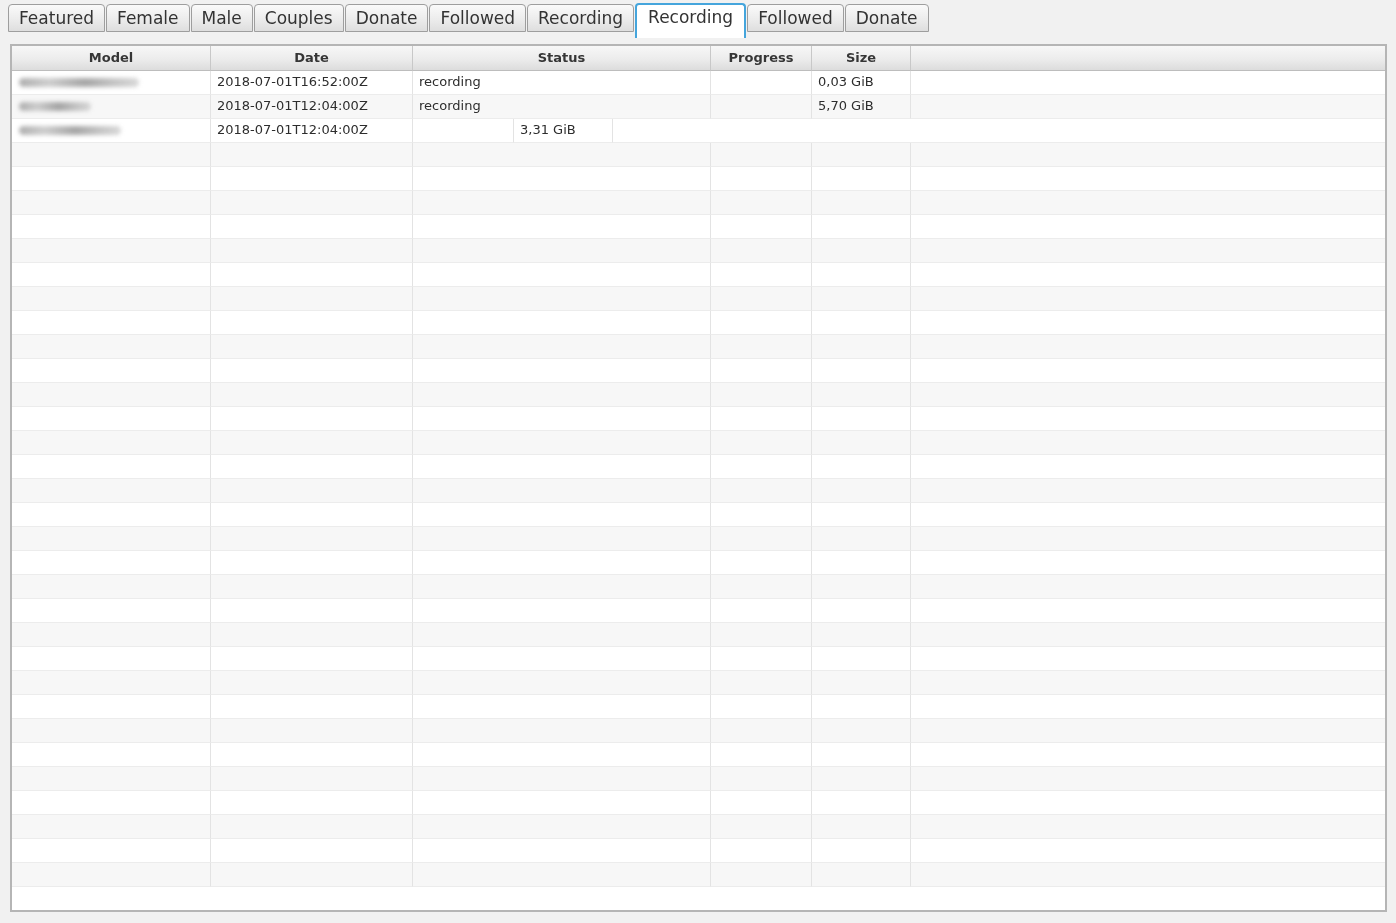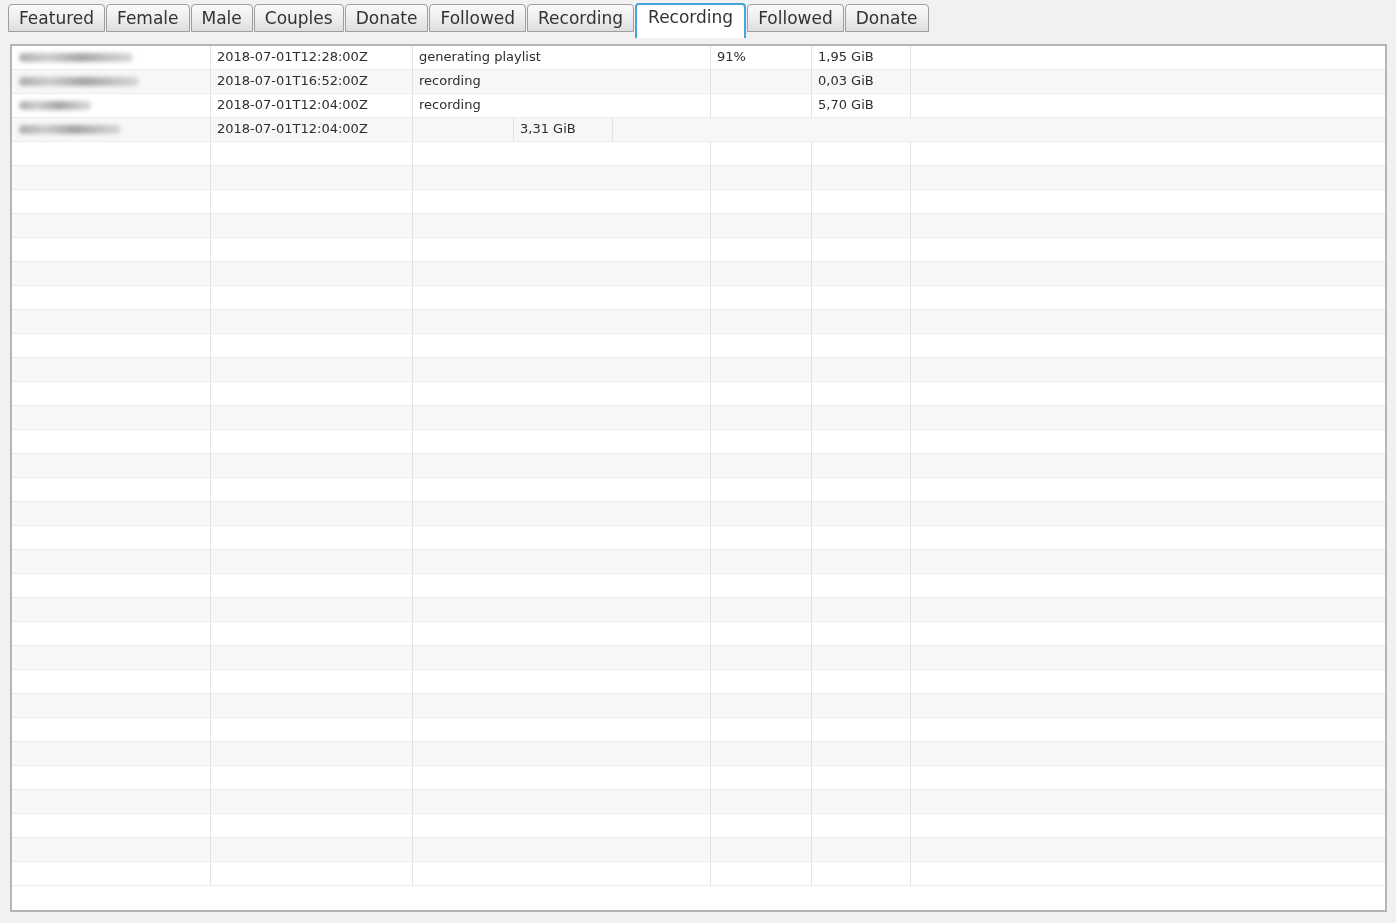--- a/index.html
+++ b/index.html
@@ -84,31 +84,29 @@
       <div class="tab">Male</div>
       <div class="tab">Couples</div>
       <div class="tab">Donate</div>
       <div class="tab">Followed</div>
       <div class="tab">Recording</div>
       <div class="tab active">Recording</div>
       <div class="tab">Followed</div>
       <div class="tab">Donate</div>
     </div>
   <div class="table">
+    <div class="thead" id="thead">
+        <div class="th" style="width: 199px;">Model</div>
+        <div class="th" style="width: 202px;">Date</div>
+        <div class="th" style="width: 298px;">Status</div>
+        <div class="th" style="width: 101px;">Progress</div>
+        <div class="th" style="width: 99px;">Size</div>
+        <div class="th last"></div>
+      </div>
     <div class="tbody" id="tbody">
-        <div class="row">
-          <div class="cell" style="width: 199px;">
-            <div class="smudge" style="width: 114px;"></div>
-          </div>
-          <div class="cell" style="width: 202px;">2018-07-01T12:28:00Z</div>
-          <div class="cell" style="width: 298px;">generating playlist</div>
-          <div class="cell" style="width: 101px;">91%</div>
-          <div class="cell" style="width: 99px;">1,95 GiB</div>
-          <div class="cell last"></div>
-        </div>
         <div class="row">
           <div class="cell" style="width: 199px;">
             <div class="smudge" style="width: 120px;"></div>
           </div>
           <div class="cell" style="width: 202px;">2018-07-01T16:52:00Z</div>
           <div class="cell" style="width: 298px;">recording</div>
           <div class="cell" style="width: 101px;"></div>
           <div class="cell" style="width: 99px;">0,03 GiB</div>
           <div class="cell last"></div>
         </div>

